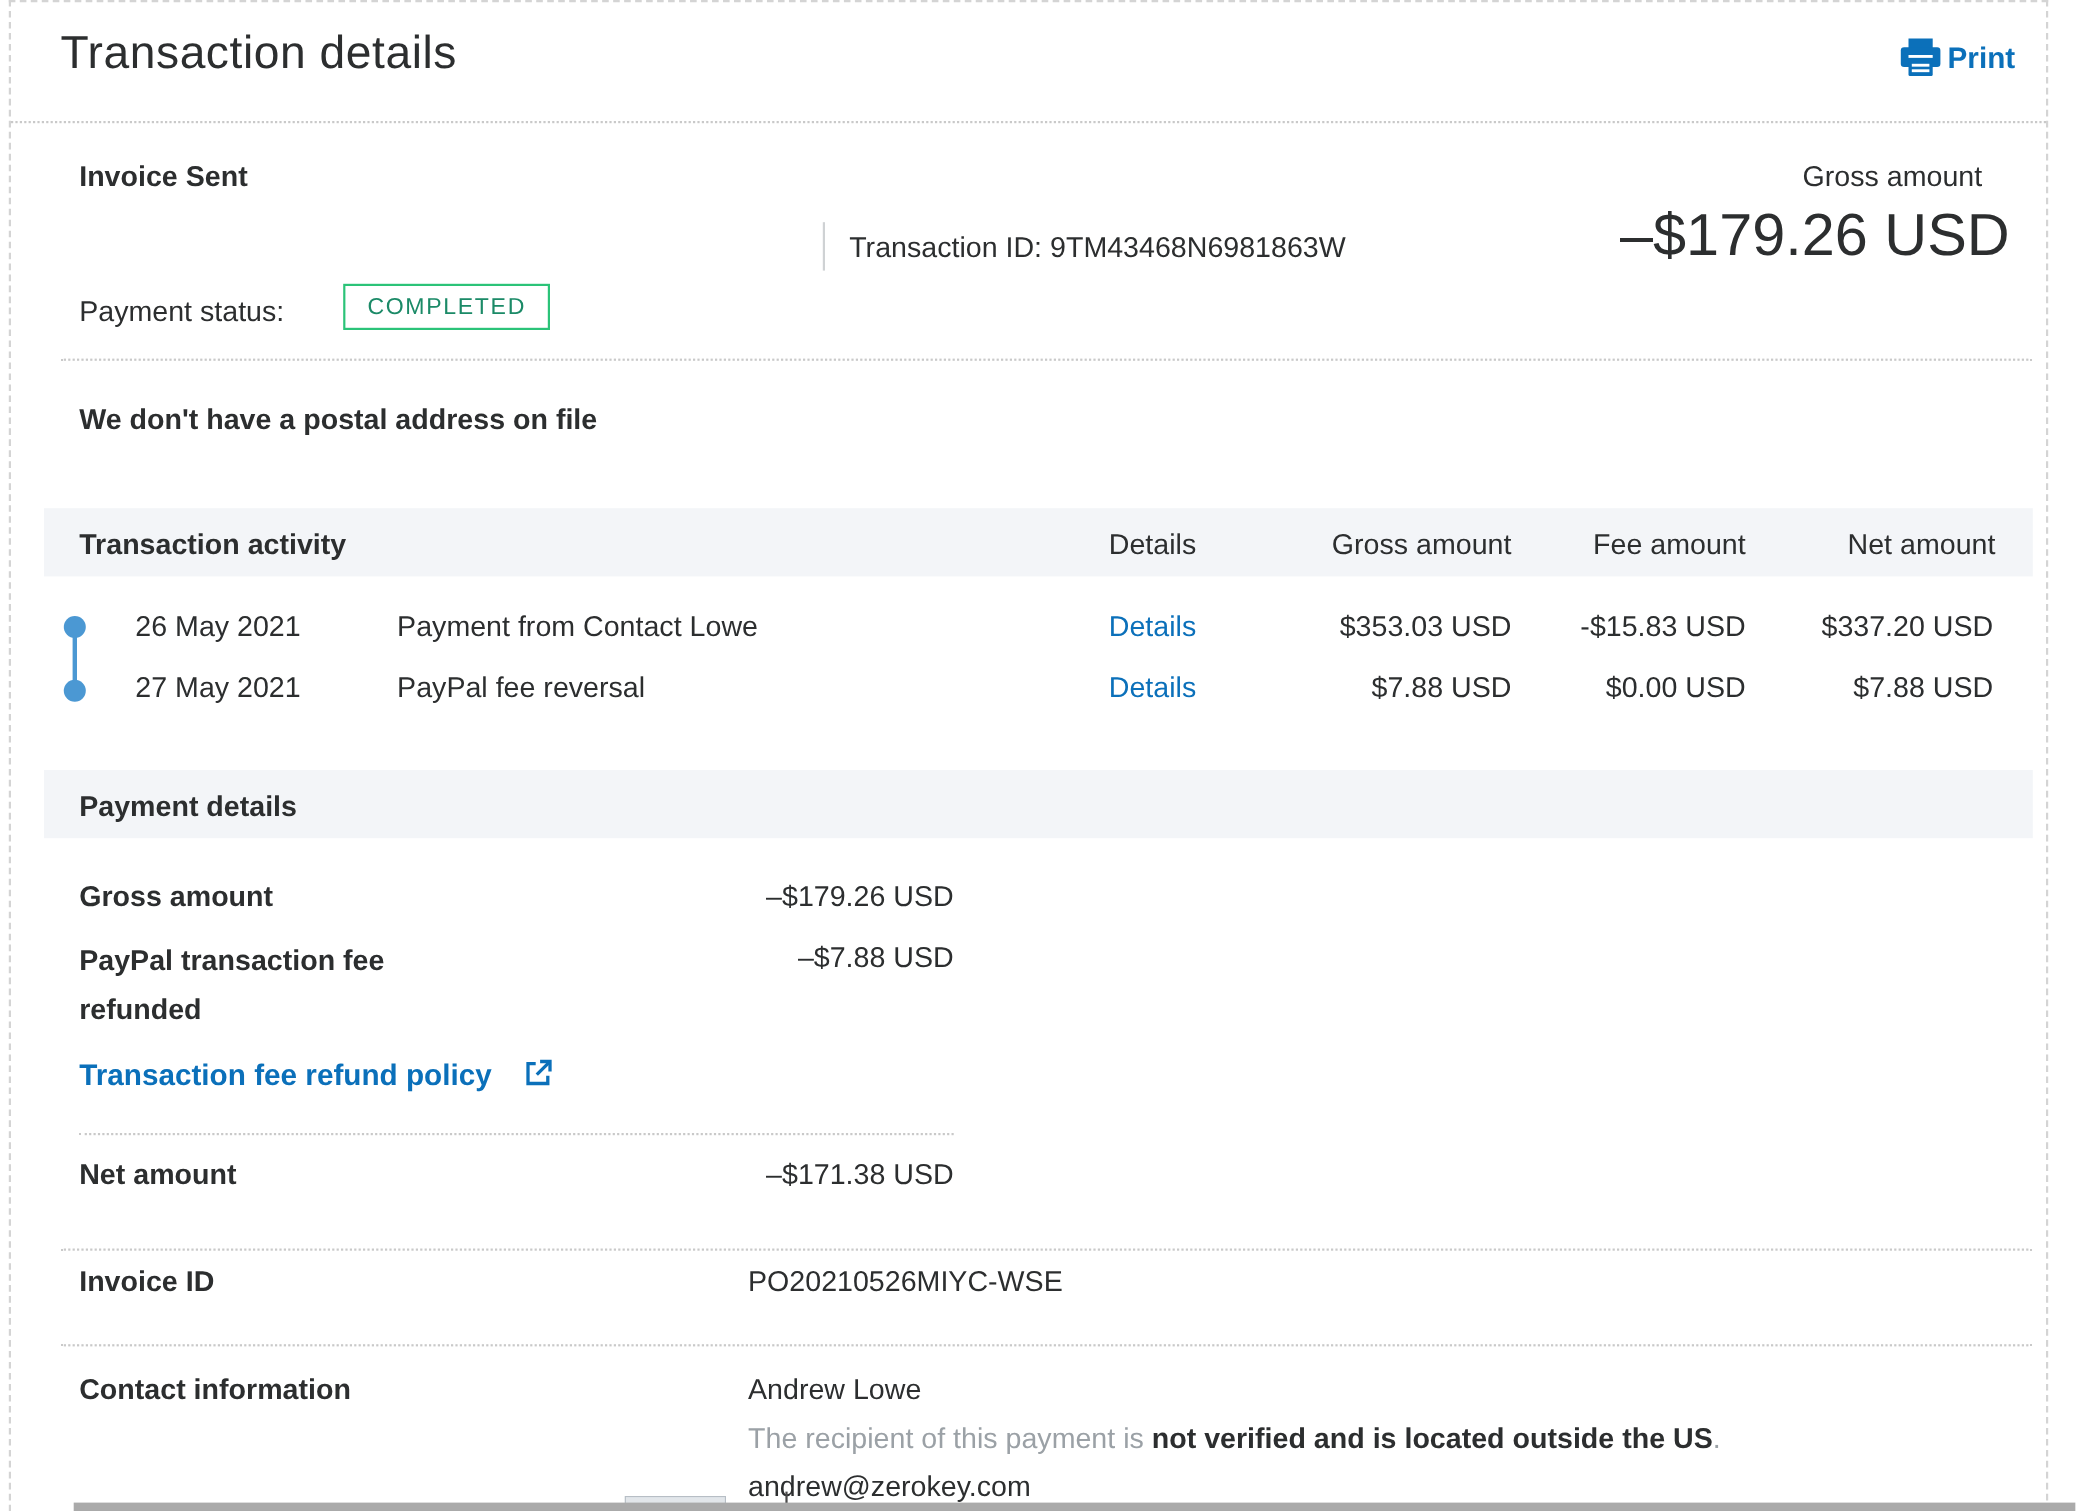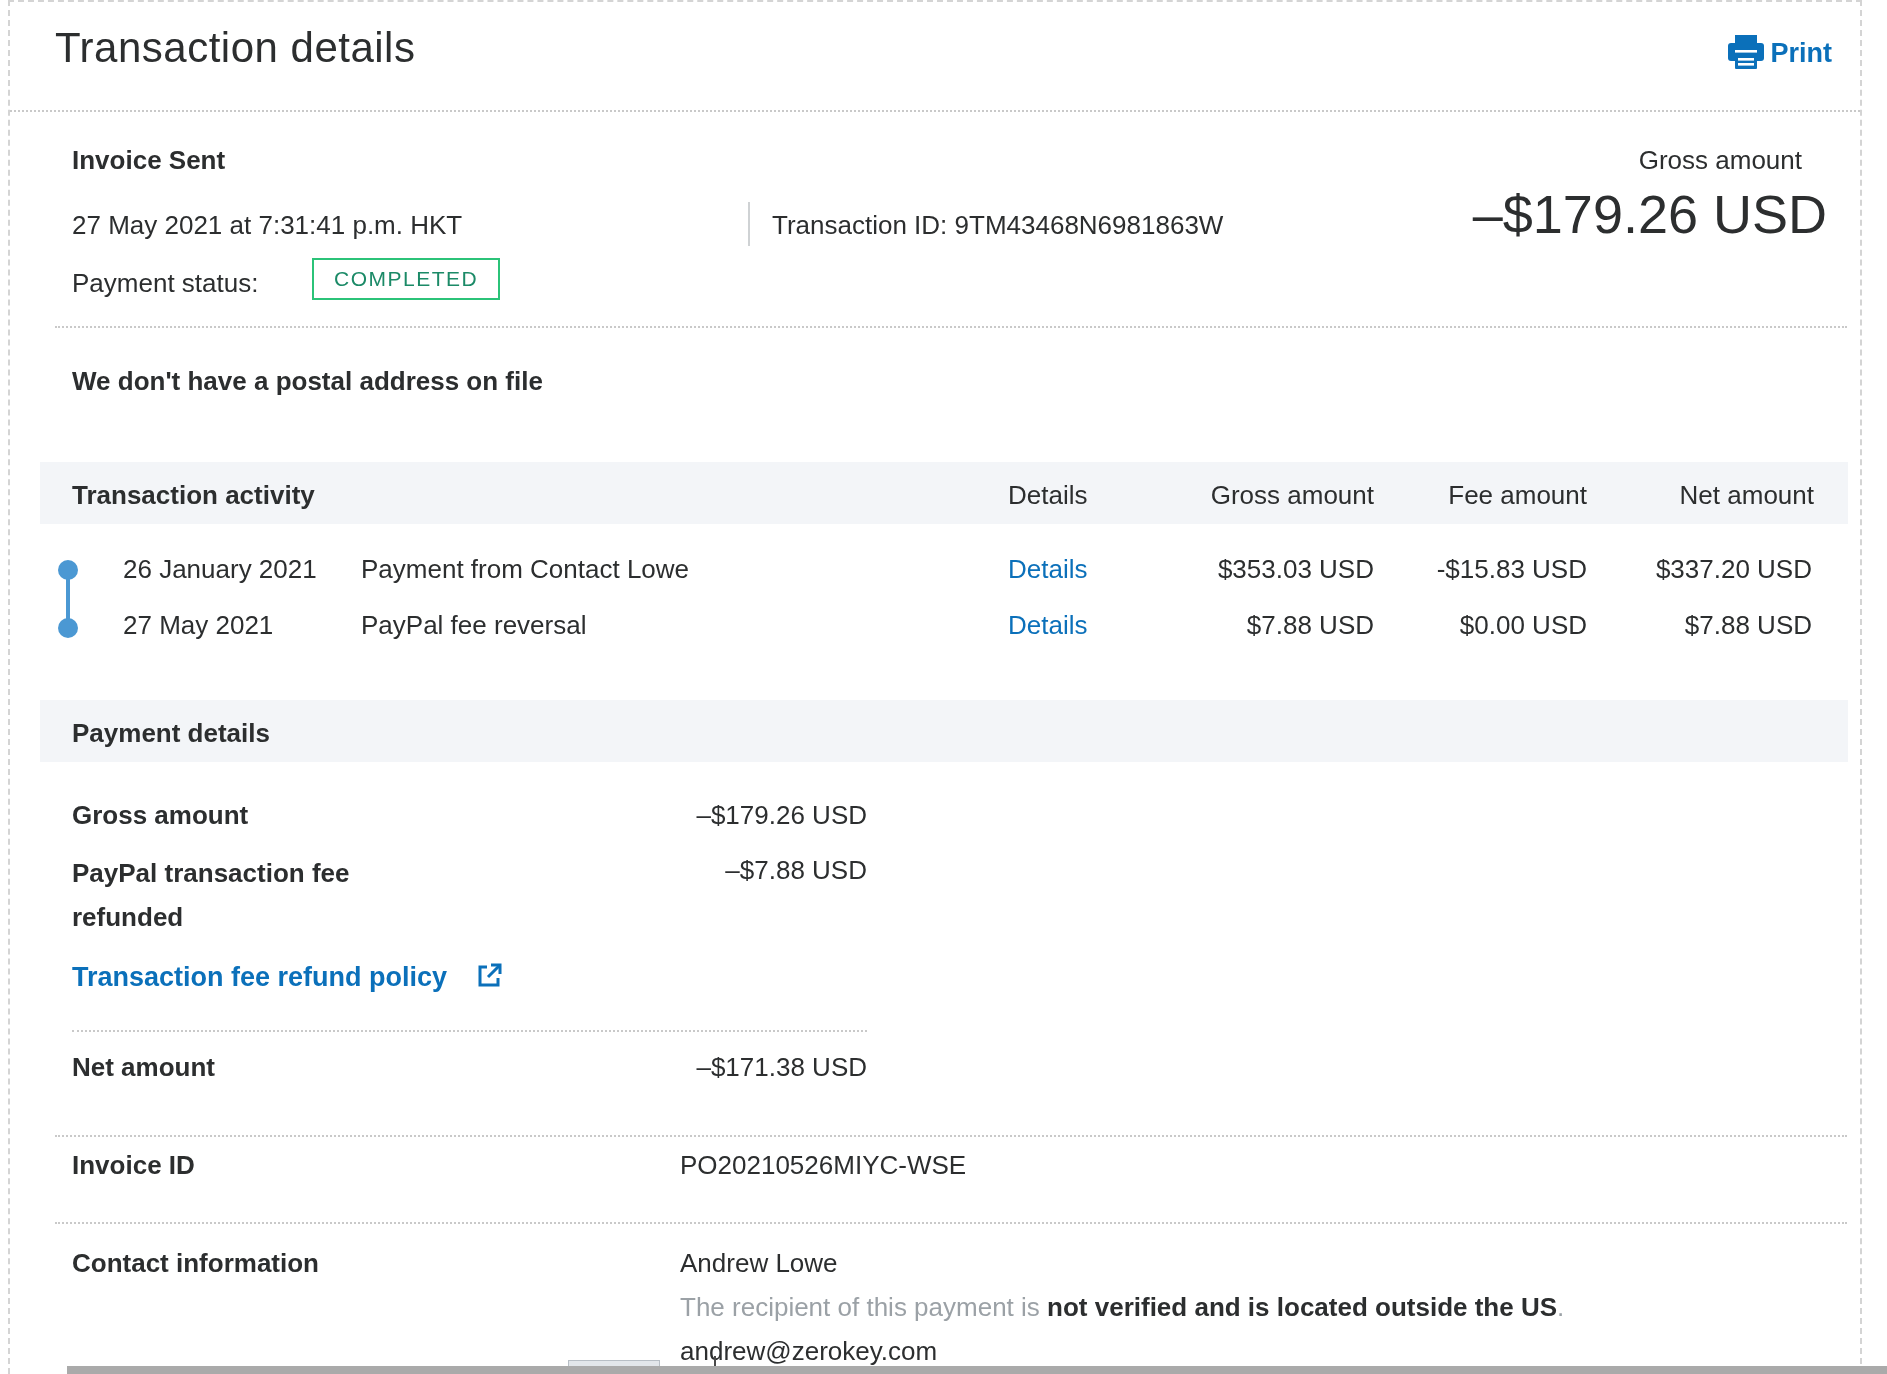--- a/index.html
+++ b/index.html
@@ -113,42 +113,41 @@
         <rect x="10" y="18" width="22" height="2.6" fill="#ffffff"></rect>
       </svg>
     </span>
     <span class="label">Print</span>
   </div>
   <div class="abs divider-dotted div1"></div>
 
   <div class="abs t26 bold invoice-heading">Invoice Sent</div>
   <div class="abs t26 gross-label-top">Gross amount</div>
   <div class="abs big-amount">–$179.26 USD</div>
-  <div class="abs t26 date-text">27 May 2021 at 7:31:41 p.m. HKT</div>
   <div class="abs vert-div"></div>
   <div class="abs t26 txn-id">Transaction ID: 9TM43468N6981863W</div>
   <div class="abs t26 status-label">Payment status:</div>
   <div class="abs status-badge">COMPLETED</div>
 
   <div class="abs divider-dotted div2"></div>
 
   <div class="abs t26 bold postal-note">We don't have a postal address on file</div>
 
   <div class="abs band band-activity"></div>
   <div class="abs t26 bold band-title row-y-header">Transaction activity</div>
   <div class="abs t26 col-details-x row-y-header">Details</div>
   <div class="abs t26 col-box col-gross row-y-header">Gross amount</div>
   <div class="abs t26 col-box col-fee row-y-header">Fee amount</div>
   <div class="abs t26 col-box hdr-net col-net row-y-header">Net amount</div>
 
   <div class="abs timeline-line"></div>
   <div class="abs timeline-dot dot1"></div>
   <div class="abs timeline-dot dot2"></div>
 
-  <div class="abs t26 act-date act-row1">26 January 2021</div>
+  <div class="abs t26 act-date act-row1">26 May 2021</div>
   <div class="abs t26 act-name act-row1">Payment from Contact Lowe</div>
   <div class="abs t26 link col-details-x act-row1">Details</div>
   <div class="abs t26 col-box col-gross act-row1">$353.03 USD</div>
   <div class="abs t26 col-box col-fee act-row1">-$15.83 USD</div>
   <div class="abs t26 col-box col-net act-row1">$337.20 USD</div>
 
   <div class="abs t26 act-date act-row2">27 May 2021</div>
   <div class="abs t26 act-name act-row2">PayPal fee reversal</div>
   <div class="abs t26 link col-details-x act-row2">Details</div>
   <div class="abs t26 col-box col-gross act-row2">$7.88 USD</div>

